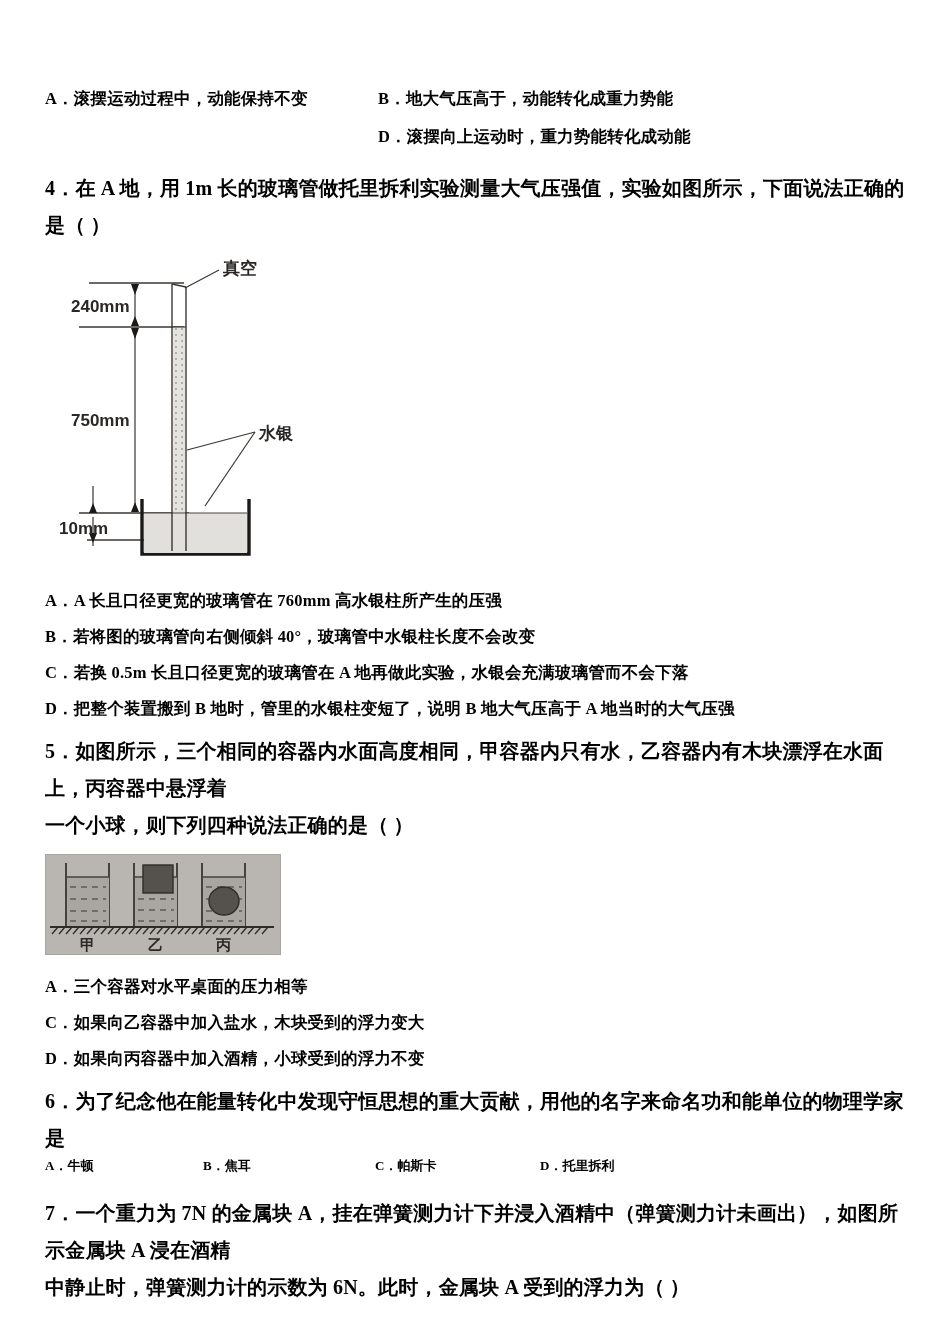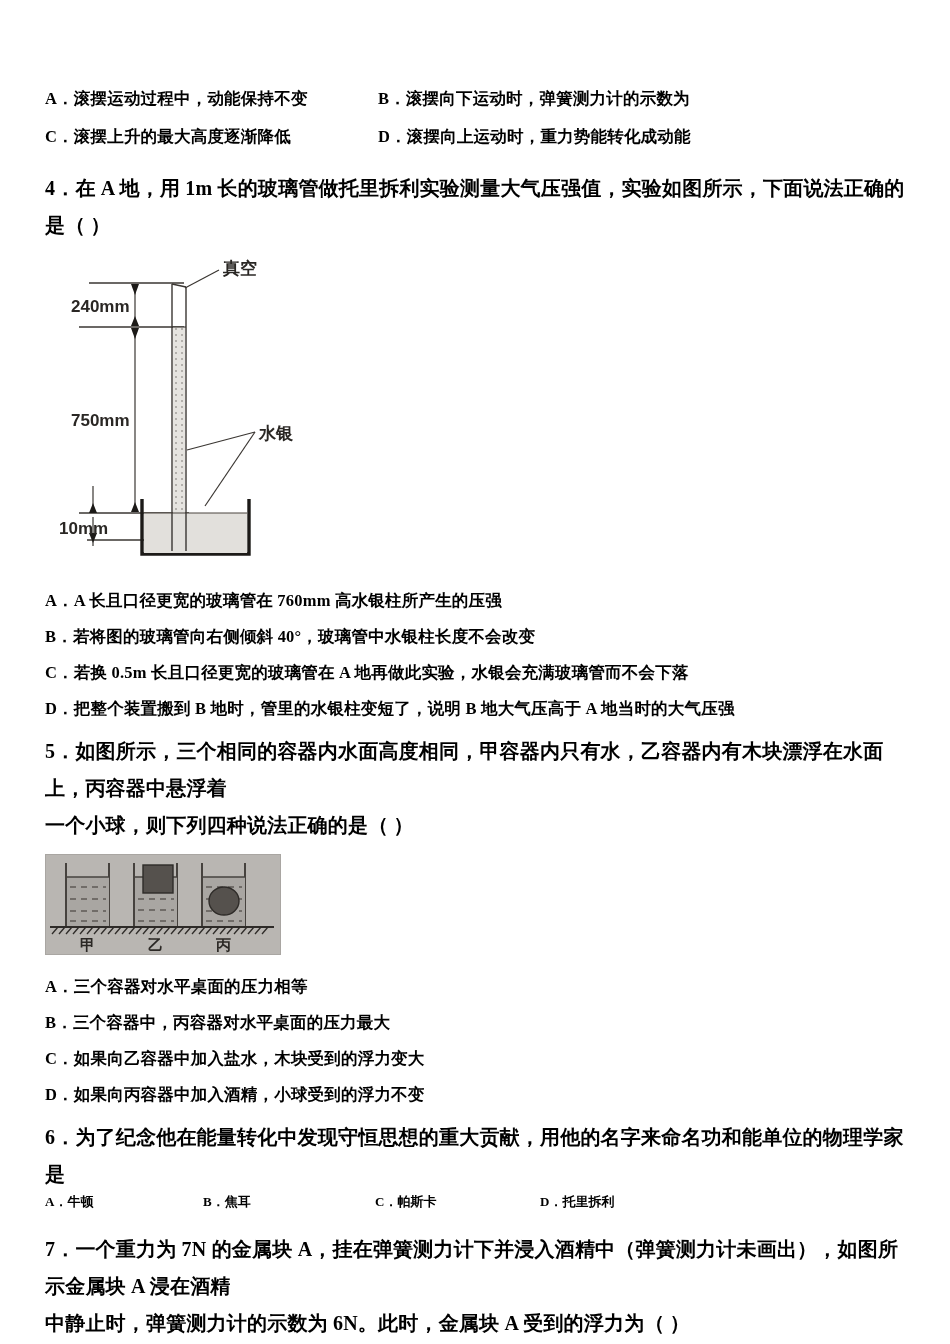--- a/index.html
+++ b/index.html
@@ -104,24 +104,23 @@
   .fig-beakers svg { display: block; }
 </style>
 </head>
 <body>
 
 <div class="page">
   <div class="content">
 
     <div class="opt-row">
       <span class="opt-col-a">A．滚摆运动过程中，动能保持不变</span>
-      <span class="opt-col-b">B．滚摆向下运动时，弹簧测力计的示数为</span>
+      <span class="opt-col-b">B．地大气压高于，动能转化成重力势能</span>
     </div>
     <div class="opt-row">
-      <span class="opt-col-a">C．滚摆上升的最大高度逐渐降低</span>
       <span class="opt-col-b">D．滚摆向上运动时，重力势能转化成动能</span>
     </div>
 
     <div class="sp-6"></div>
 
     <div class="q-line">4．在 A 地，用 1m 长的玻璃管做托里拆利实验测量大气压强值，实验如图所示，下面说法正确的是（  ）</div>
 
     <div class="sp-10"></div>
 
     <div class="fig-torricelli">
@@ -286,21 +285,20 @@
         <text x="34" y="95" font-family="'Liberation Serif', serif" font-size="15" font-weight="bold" fill="#2b2825">甲</text>
         <text x="102" y="95" font-family="'Liberation Serif', serif" font-size="15" font-weight="bold" fill="#2b2825">乙</text>
         <text x="170" y="95" font-family="'Liberation Serif', serif" font-size="15" font-weight="bold" fill="#2b2825">丙</text>
       </svg>
     </div>
 
     <div class="sp-14"></div>
 
     <div class="opt-block">
       <div>A．三个容器对水平桌面的压力相等</div>
-      <div>B．三个容器中，丙容器对水平桌面的压力最大</div>
       <div>C．如果向乙容器中加入盐水，木块受到的浮力变大</div>
       <div>D．如果向丙容器中加入酒精，小球受到的浮力不变</div>
     </div>
 
     <div class="sp-6"></div>
 
     <div class="q-line">6．为了纪念他在能量转化中发现守恒思想的重大贡献，用他的名字来命名功和能单位的物理学家是</div>
     <div class="quad-row">
       <span class="c1">A．牛顿</span>
       <span class="c2">B．焦耳</span>

